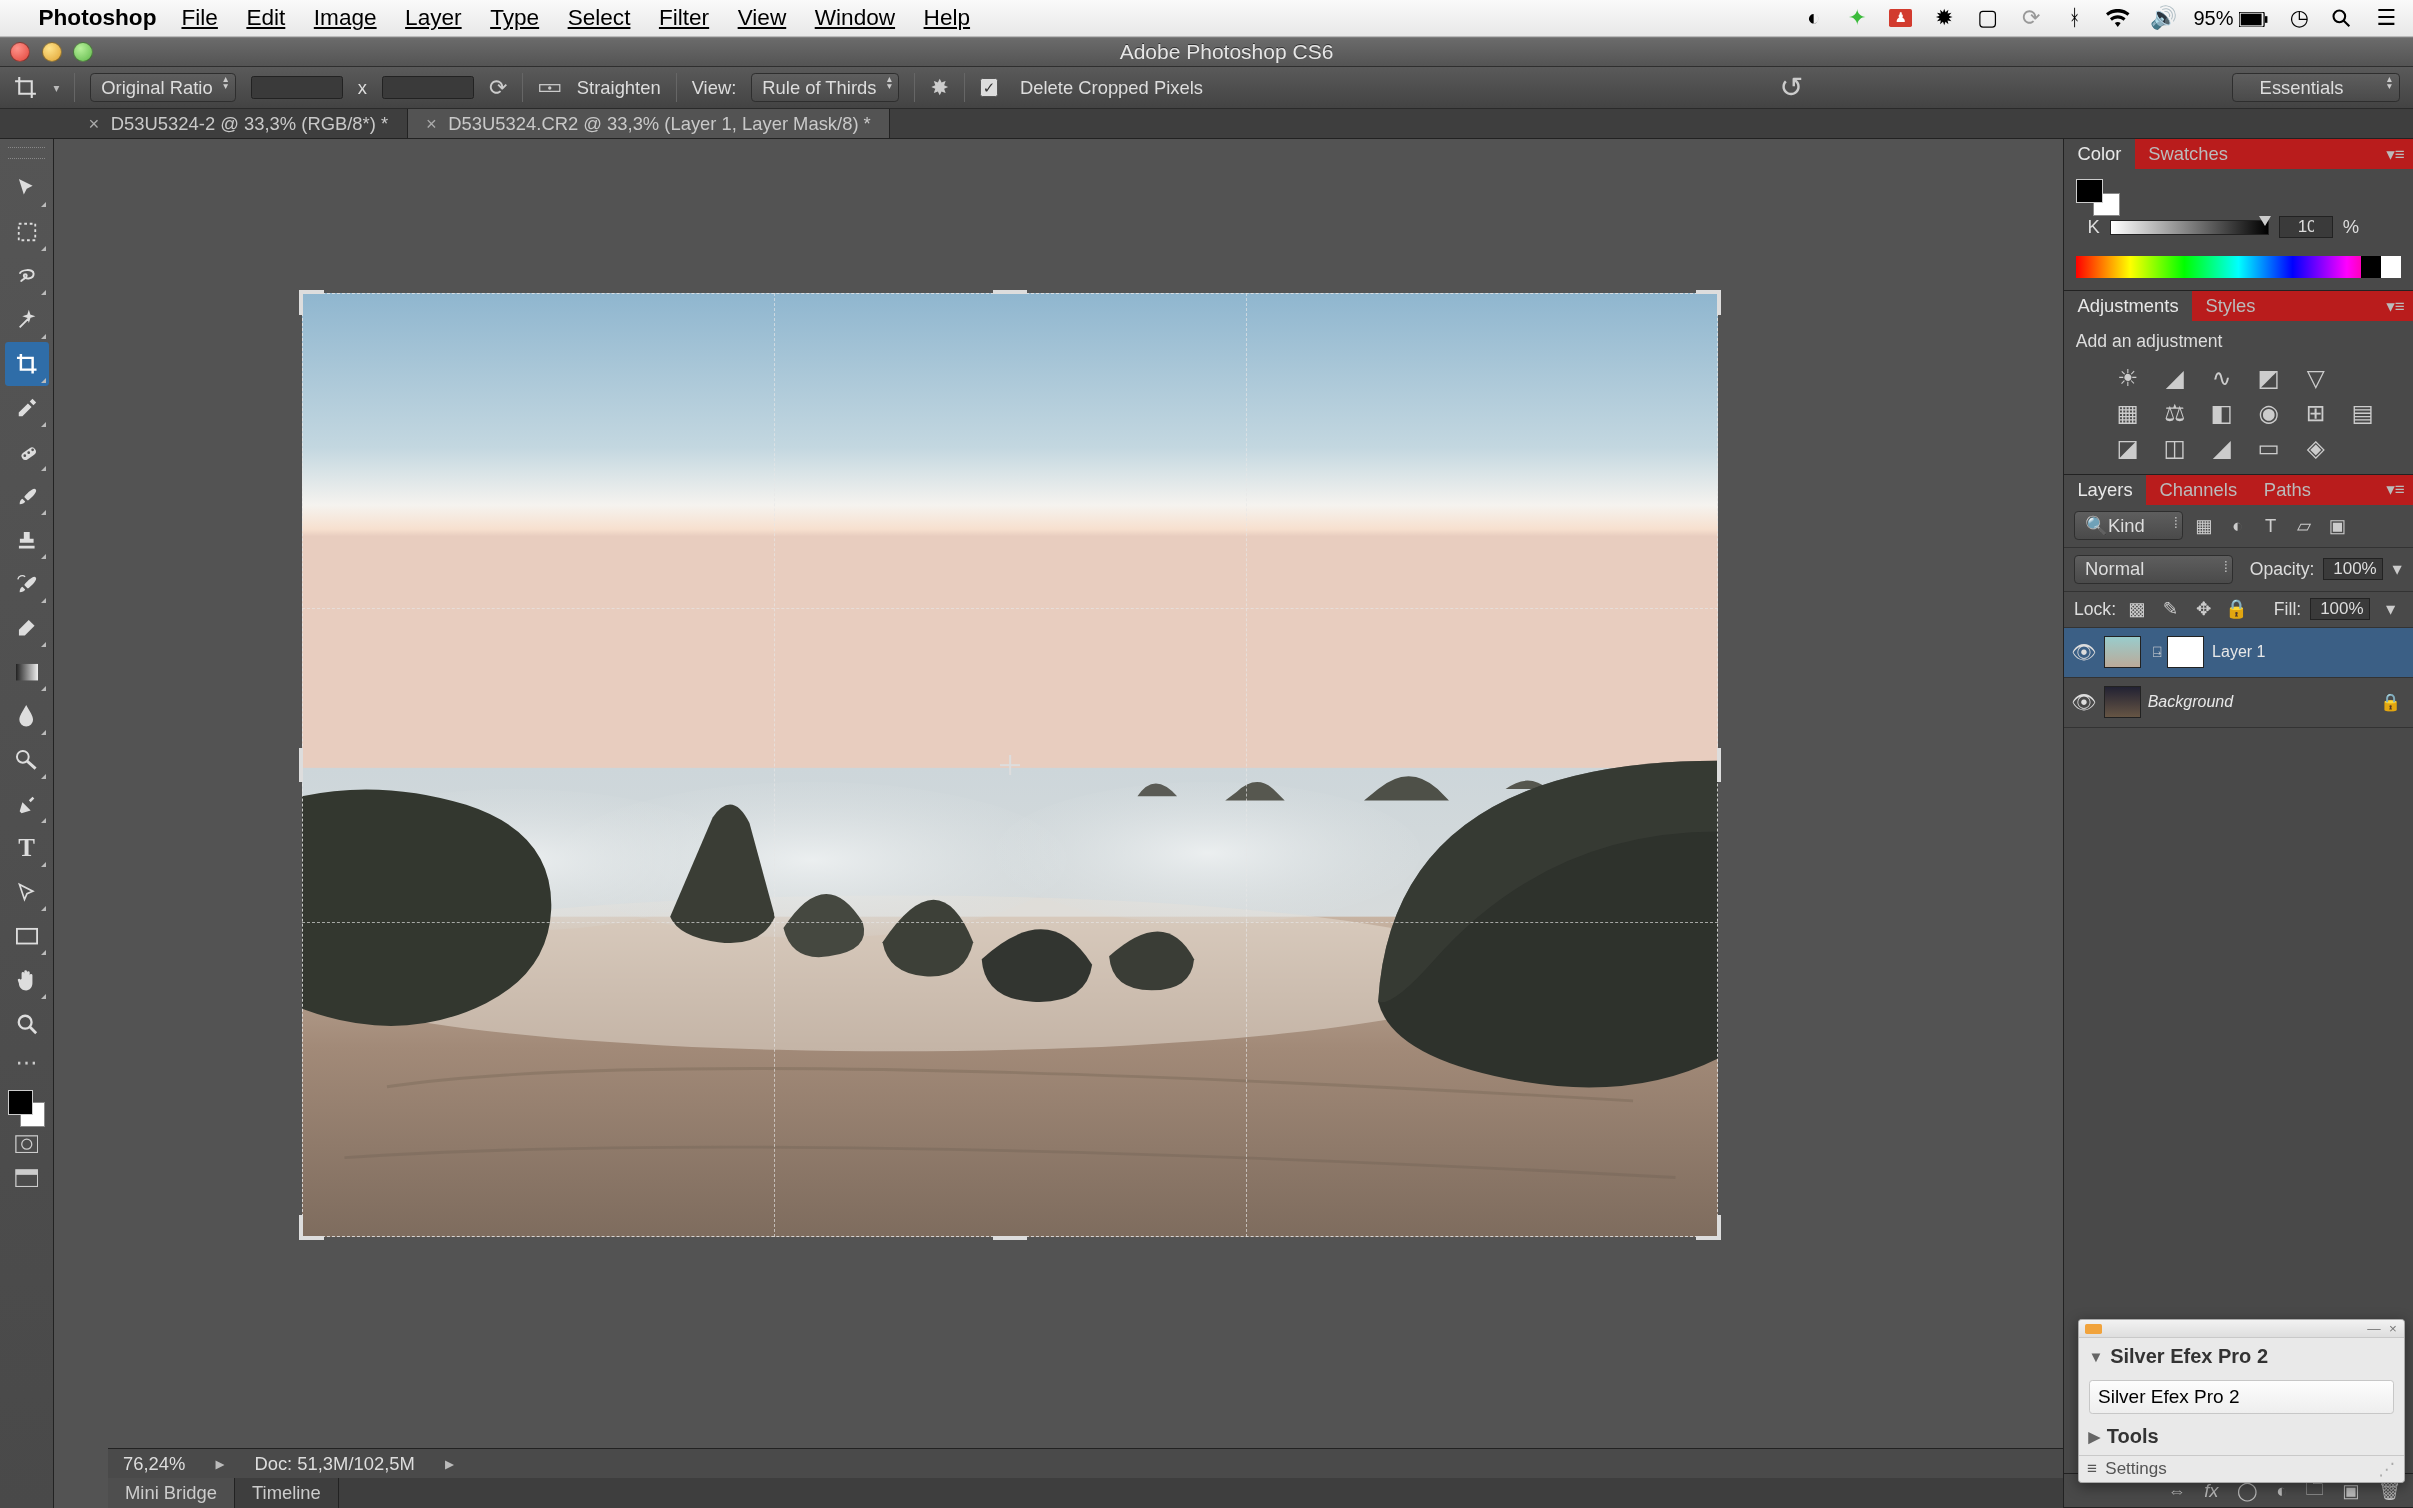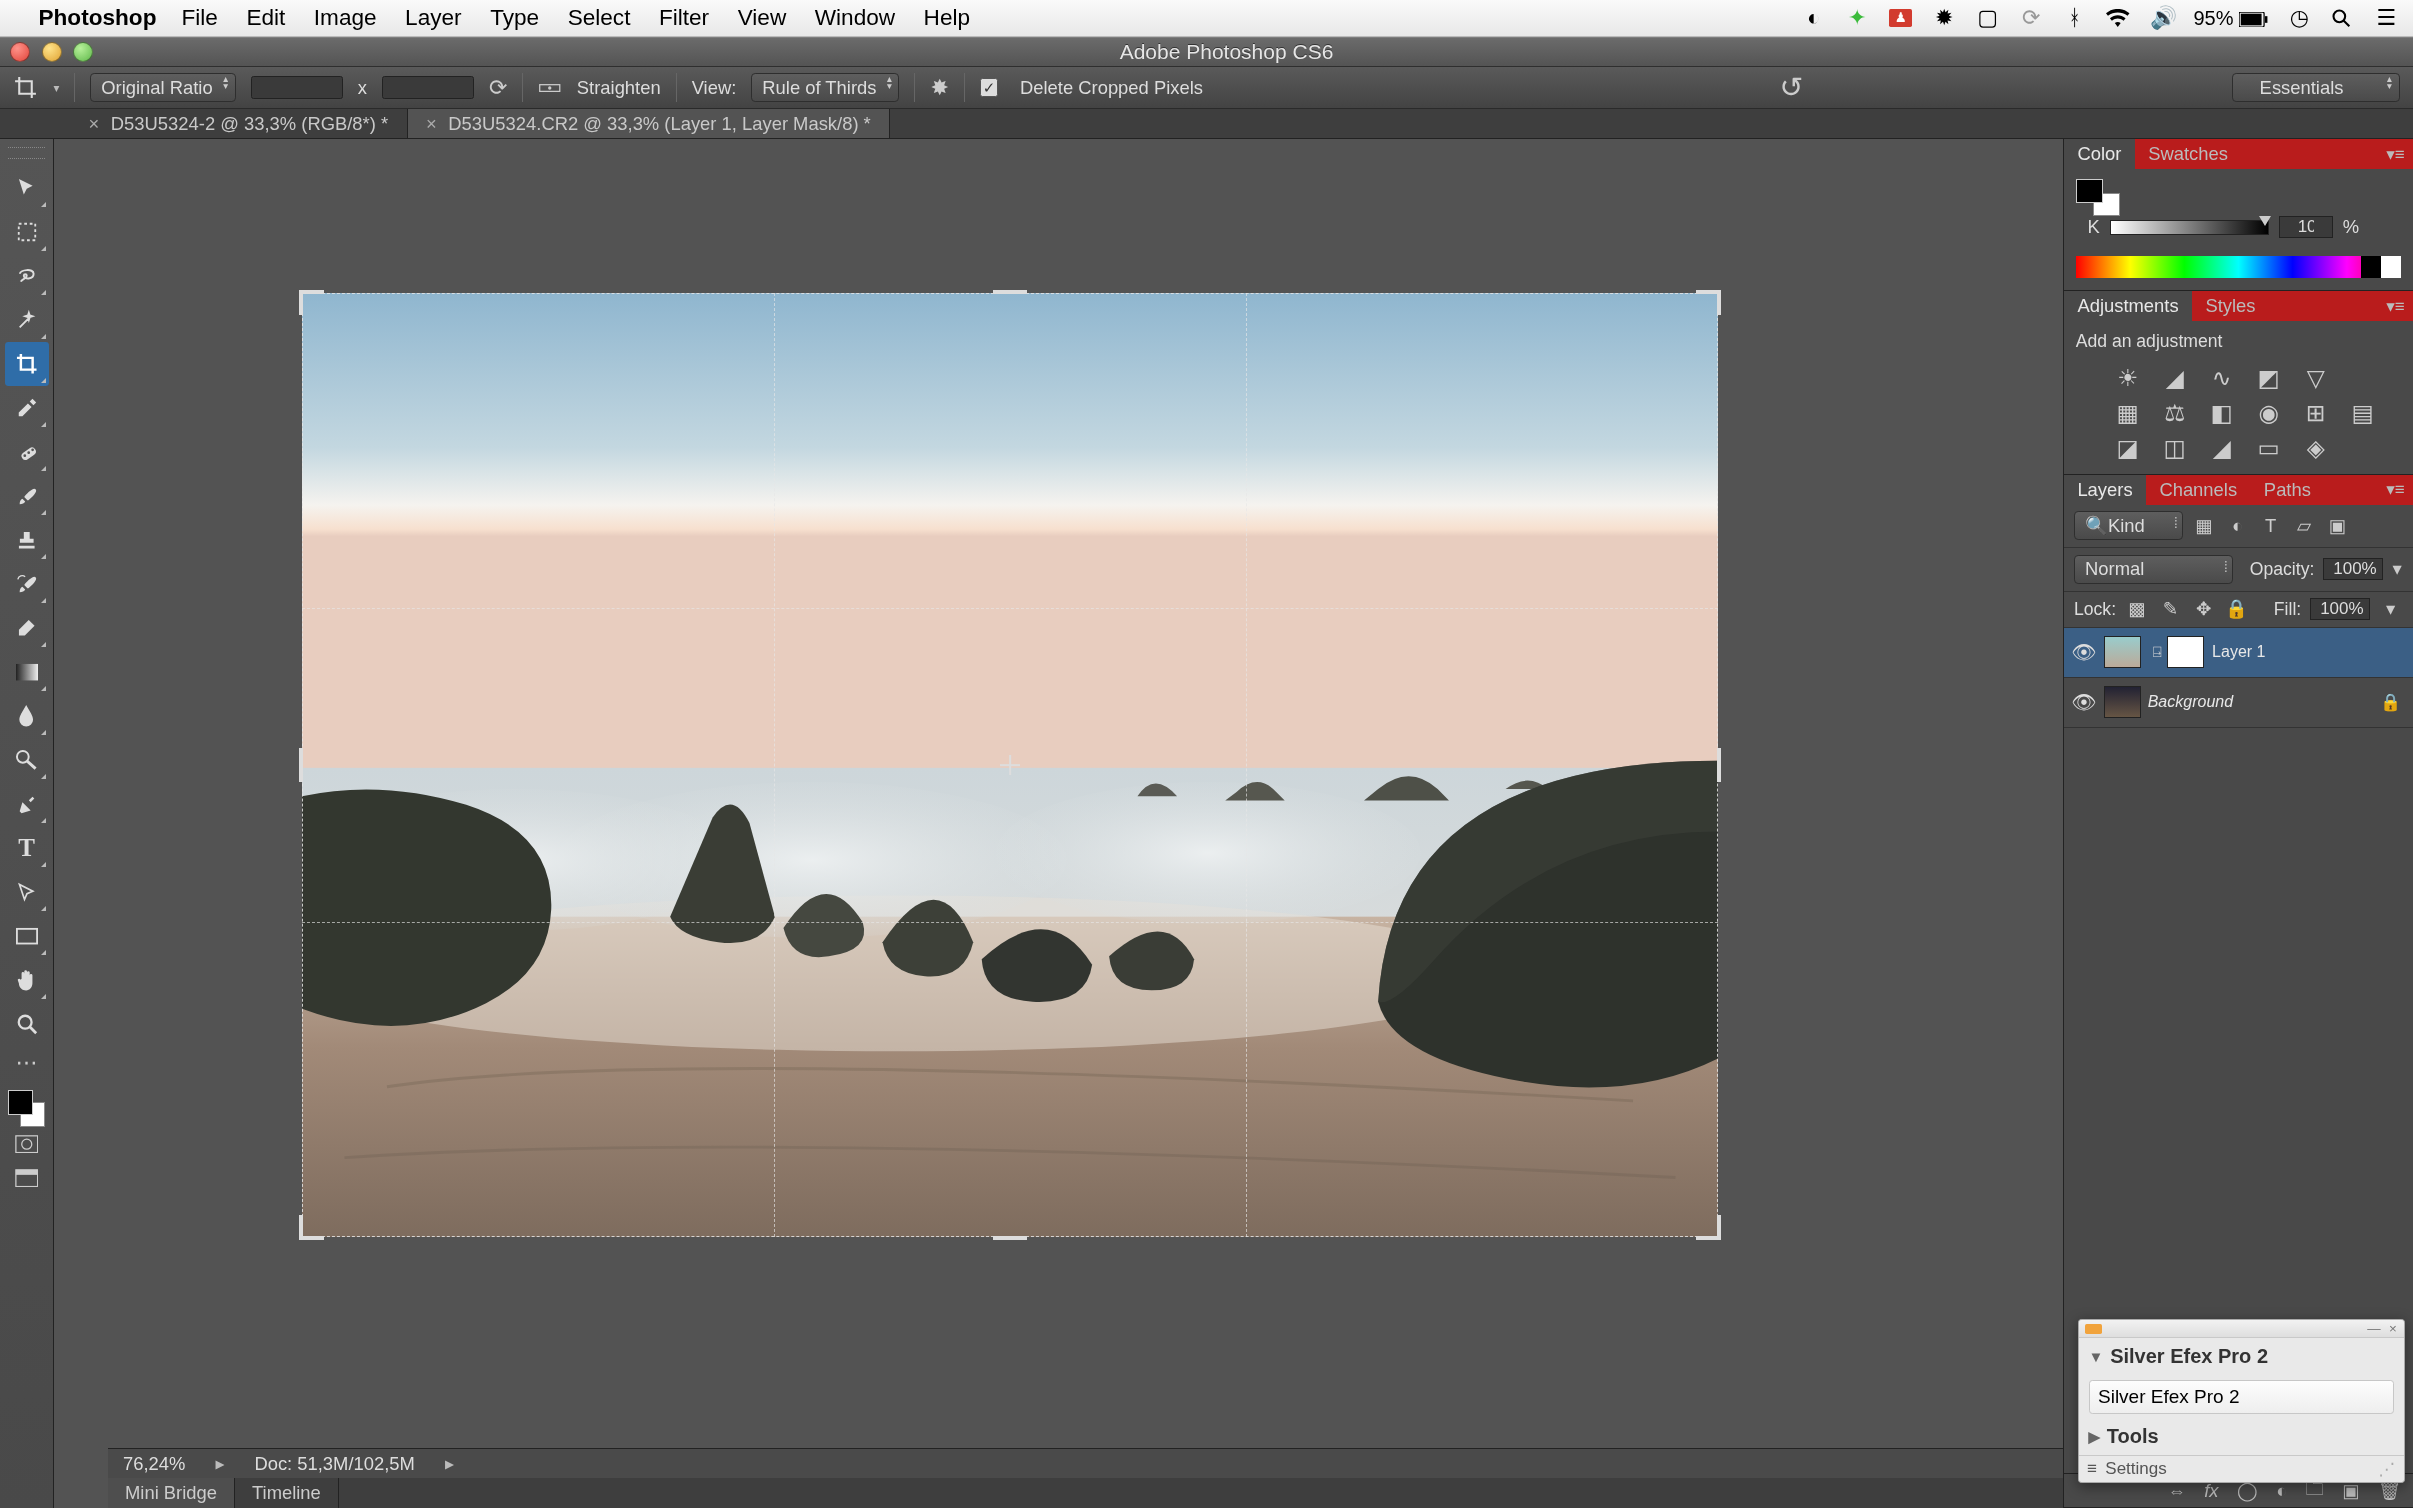--- a/index.html
+++ b/index.html
@@ -2,21 +2,21 @@
 <html style="font-size:13.4px"><head>
 <meta charset="utf-8">
 <style>
 * { margin: 0; padding: 0; box-sizing: border-box; font-family: "Lucida Grande", "Helvetica Neue", Arial, sans-serif; -webkit-font-smoothing: antialiased; user-select: none; }
 body { background: #535353; overflow: hidden; width: 2413px; height: 1508px; transform-origin: top left; }
 
 
 .mac-menubar { height: 37px; background: linear-gradient(#fafafa,#e8e8e8); display: flex; align-items: center; padding: 0 15px; font-size: 22.6px; color: #000; border-bottom:0.8px solid #bbb; }
 .mac-menubar .apple { font-size: 25px; margin-right: 23.5px; }
 .mac-menubar .app-name { font-weight: bold; margin-right: 25px; }
-.mac-menubar .menu-item { margin-right: 28.5px; cursor: default; }
+.mac-menubar .menu-item { margin-right: 28.5px; cursor: default; text-decoration: underline; }
 .mac-menubar .spacer { flex: 1; }
 .mac-menubar .status { display: flex; align-items: center; gap: 20px; font-size: 22px; }
 .mac-menubar .status .battery { font-size: 20px; }
 .mac-menubar .status .ico { display:inline-block; width:23.5px; text-align:center; }
 .red-square{display:inline-flex;width:23.5px;height:18.4px;background:#d23b2e;border-radius:1.7px;align-items:center;justify-content:center;color:#fff;font-size:13.4px;}
 .green-puzzle{color:#3bbb3b;}
 
 
 .app-window { position: absolute; left: 0; top: 37px; right: 0; bottom: 0; background: #535353; display: flex; flex-direction: column; }
 

